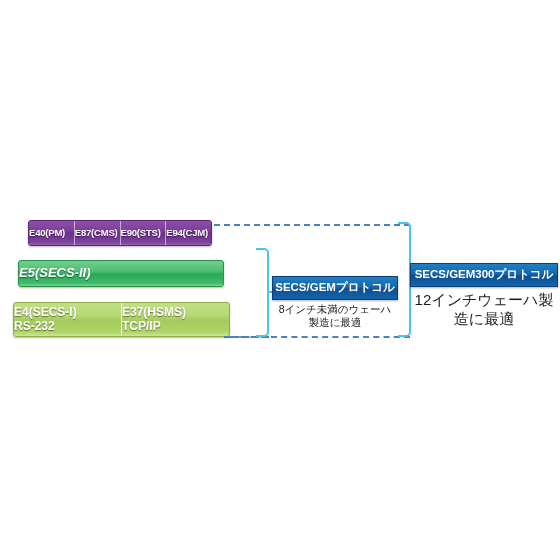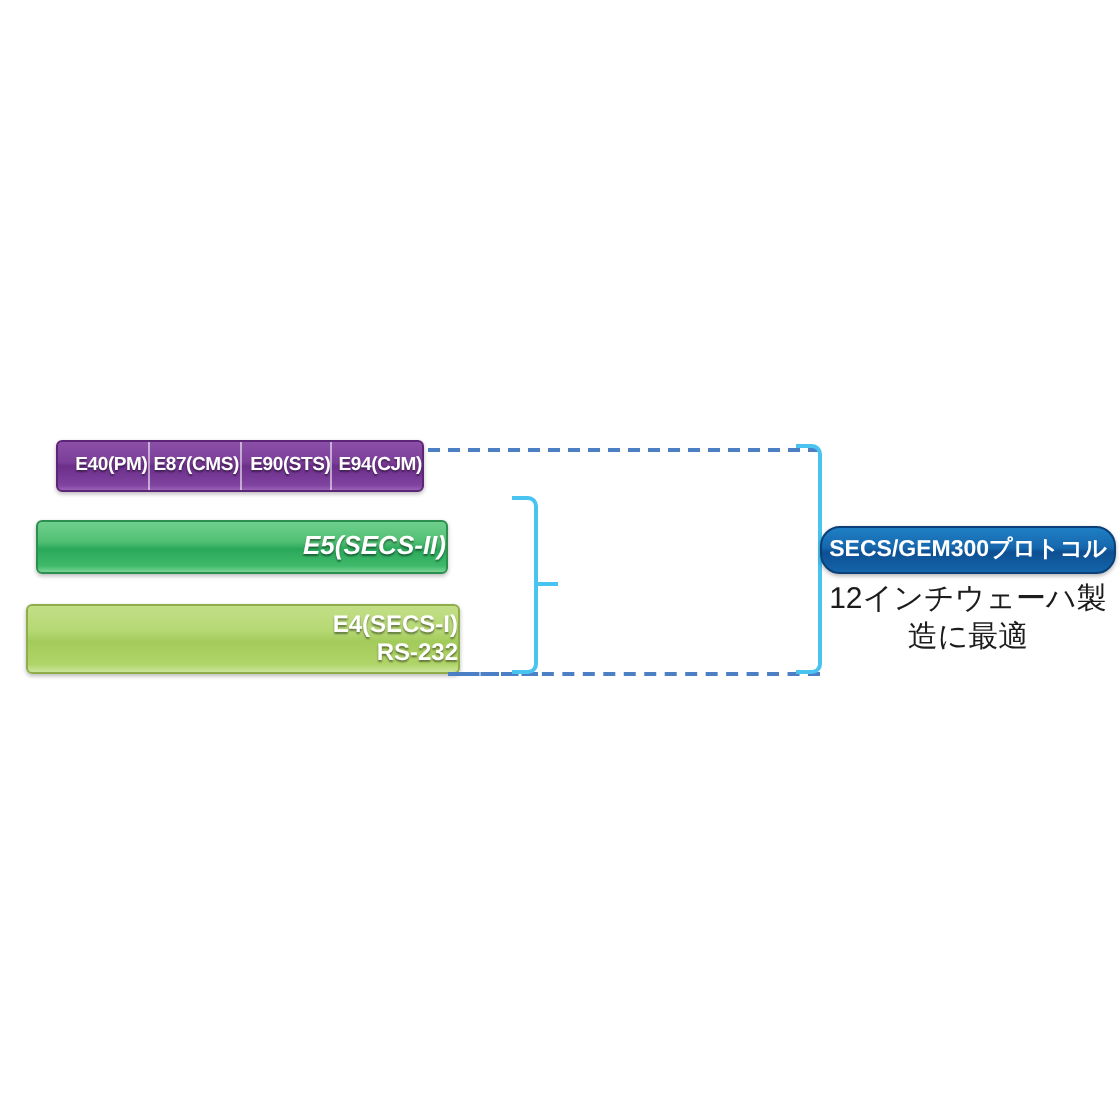--- a/index.html
+++ b/index.html
@@ -24,21 +24,21 @@
     position: absolute;
     display: flex;
     box-sizing: border-box;
     border-radius: 3px;
     overflow: hidden;
   }
   .cell {
     flex: 1 1 0;
     display: flex;
     flex-direction: column;
-    align-items: flex-end;
+    align-items: flex-start;
     justify-content: center;
     color: #ffffff;
     text-align: center;
     line-height: 1.12;
     text-shadow: 0 1px 1px rgba(0,0,0,0.45);
     box-sizing: border-box;
   }
   .cell + .cell { border-left: 1px solid rgba(255,255,255,0.55); }
 
   
@@ -116,21 +116,21 @@
   
   .callout { position: absolute; }
   .callout-title {
     display: inline-block;
     color: #ffffff;
     font-weight: 700;
     text-align: center;
     box-sizing: border-box;
     background: linear-gradient(to bottom, #1f7fc4 0%, #1667ad 45%, #0d4f92 55%, #1465ab 100%);
     border: 1px solid #0b3f78;
-    border-radius: 10px;
+    border-radius: 0;
     box-shadow: 0 1px 2px rgba(0,0,0,0.3);
     white-space: nowrap;
   }
   .callout-desc {
     color: #1c1c1c;
     text-align: center;
     line-height: 1.25;
   }
 
   #callout-gem { left: 272px; top: 276px; width: 126px; }
@@ -166,31 +166,42 @@
     <div class="cell">
       <span>E5(SECS-II)</span>
     </div>
   </div>
 
   <div class="bar" id="row-transport">
     <div class="cell">
       <span>E4(SECS-I)</span>
       <span>RS-232</span>
     </div>
+    <div class="cell">
+      <span>E37(HSMS)</span>
+      <span>TCP/IP</span>
+    </div>
   </div>
 
   <div class="dash-h" id="dash-top"></div>
   <div class="dash-h" id="dash-bot-a"></div>
   <div class="dash-h" id="dash-bot-b"></div>
 
   <div class="bracket" id="bracket-mid"></div>
   <div class="stub" id="stub-mid"></div>
   <div class="bracket" id="bracket-right"></div>
   <div class="stub" id="stub-right"></div>
 
+  <div class="callout" id="callout-gem">
+    <div class="callout-title">SECS/GEMプロトコル</div>
+    <div class="callout-desc">
+      <div>8インチ未満のウェーハ</div>
+      <div>製造に最適</div>
+    </div>
+  </div>
 
   <div class="callout" id="callout-gem300">
     <div class="callout-title">SECS/GEM300プロトコル</div>
     <div class="callout-desc">
       <div>12インチウェーハ製造に最適</div>
     </div>
   </div>
 
 </div>
 

